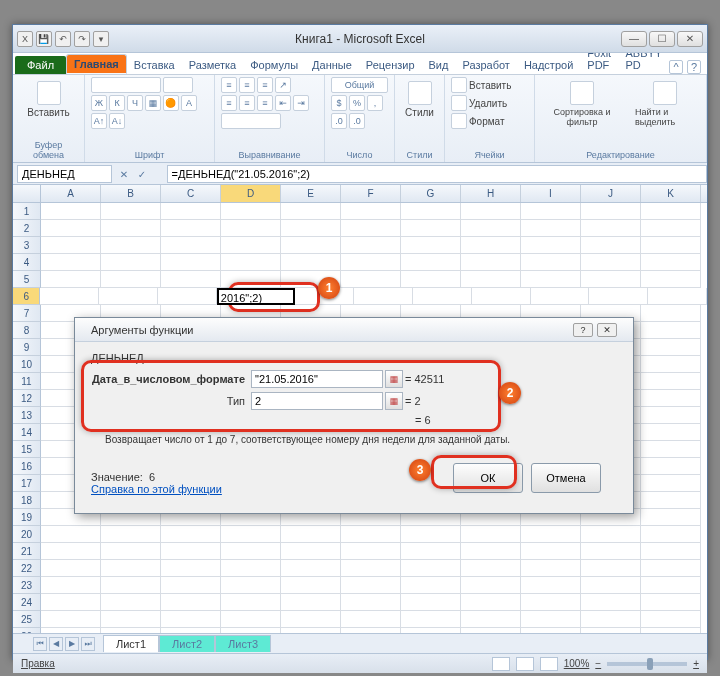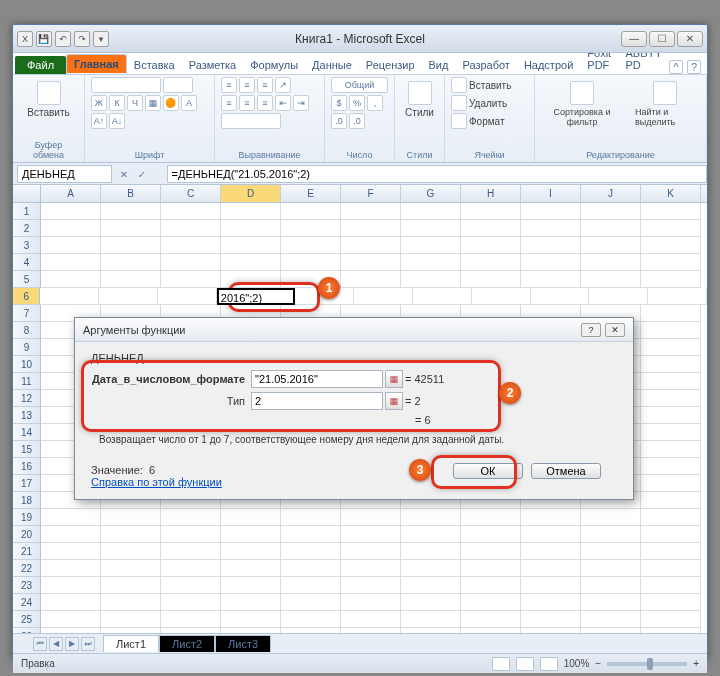--- a/index.html
+++ b/index.html
@@ -38,43 +38,43 @@
 .col-h.active { background: #f9d97a; }
 .rows { }
 .row { display: flex; height: 17px; }
 .row-h { width: 28px; background: linear-gradient(90deg,#f5f8fc,#e0e8f2); border-right: 1px solid #b5c5d8; border-bottom: 1px solid #c5d0dd; font-size: 10px; text-align: center; line-height: 17px; color: #3b5a82; }
 .row-h.active { background: #f9d97a; }
 .cell { width: 60px; border-right: 1px solid #d8dde4; border-bottom: 1px solid #d8dde4; font-size: 11px; padding: 0 2px; line-height: 17px; overflow: hidden; white-space: nowrap; }
 .cell.editing { border: 2px solid #000; background: #fff; overflow: visible; position: relative; z-index: 5; }
 .highlight-box { position: absolute; border: 3px solid #e03020; border-radius: 10px; pointer-events: none; box-shadow: 0 0 6px rgba(0,0,0,0.3); }
 .callout { position: absolute; width: 22px; height: 22px; border-radius: 50%; background: radial-gradient(#ff8030,#d04010); color: #fff; font-size: 12px; text-align: center; line-height: 22px; font-weight: bold; box-shadow: 0 1px 3px rgba(0,0,0,0.5); z-index: 100; }
 .dialog { position: absolute; left: 74px; top: 317px; width: 560px; background: #f0f0f0; border: 1px solid #7a8a9a; box-shadow: 3px 3px 10px rgba(0,0,0,0.4); z-index: 50; }
-.dlg-title { height: 24px; background: linear-gradient(#fdfdfd,#e4e9f0); border-bottom: 1px solid #c5d0dd; display: flex; align-items: center; padding: 0 8px; font-size: 11px; color: #333; }
+.dlg-title { height: 24px; background: linear-gradient(#fdfdfd,#e4e9f0); border-bottom: 1px solid #c5d0dd; display: flex; align-items: center; padding: 0 16px; font-size: 11px; color: #333; }
 .dlg-title .dlg-controls { margin-left: auto; display: flex; gap: 4px; }
 .dlg-title .dlg-controls span { width: 20px; height: 14px; border: 1px solid #a0a0a0; background: #f0f0f0; font-size: 9px; text-align: center; line-height: 12px; border-radius: 2px; }
 .dlg-body { padding: 10px 16px; font-size: 11px; color: #333; }
 .dlg-func-name { font-size: 11px; color: #333; margin-bottom: 6px; }
 .dlg-arg-row { display: flex; align-items: center; margin-bottom: 4px; }
 .dlg-arg-label { width: 160px; text-align: right; padding-right: 6px; font-weight: bold; }
 .dlg-arg-label.normal { font-weight: normal; }
 .dlg-arg-input { width: 132px; height: 18px; border: 1px solid #aab5c2; background: #fff; font-size: 11px; padding: 0 3px; }
 .dlg-ref-btn { width: 18px; height: 18px; border: 1px solid #aab5c2; background: linear-gradient(#fff,#e0e0e0); margin-left: 2px; font-size: 9px; text-align: center; line-height: 16px; color: #c04040; }
 .dlg-result { margin-left: 2px; font-size: 11px; }
-.dlg-desc { margin: 8px 8px; font-size: 10px; color: #333; }
+.dlg-desc { margin: 8px 14px; font-size: 10px; color: #333; }
 .dlg-arg-desc { margin: 10px 0 20px 20px; font-size: 11px; }
 .dlg-value { margin-top: 10px; font-size: 11px; }
 .dlg-link { color: #0050c0; text-decoration: underline; font-size: 11px; cursor: pointer; }
 .dlg-buttons { display: flex; justify-content: flex-end; gap: 8px; padding: 10px 16px; }
-.dlg-btn { width: 70px; height: 16px; background: linear-gradient(#fdfdfd,#e0e0e0); border: 1px solid #8a9aaa; border-radius: 3px; font-size: 11px; }
+.dlg-btn { width: 70px; height: 30px; background: linear-gradient(#fdfdfd,#e0e0e0); border: 1px solid #8a9aaa; border-radius: 3px; font-size: 11px; }
 .sheet-tabs { height: 20px; background: #e8eef6; border-top: 1px solid #b5c5d8; display: flex; align-items: center; padding-left: 20px; font-size: 10px; }
 .sheet-nav { display: flex; gap: 2px; margin-right: 8px; }
 .sheet-nav span { width: 14px; height: 14px; border: 1px solid #b5c5d8; font-size: 8px; text-align: center; line-height: 12px; color: #5a7aa0; }
 .sheet-tab { padding: 2px 12px; background: #fff; border: 1px solid #b5c5d8; border-bottom: none; font-size: 11px; color: #333; }
-.sheet-tab.inactive { background: #000000; color: #5a7aa0; }
-.statusbar { height: 20px; background: linear-gradient(#e8eef6,#d8e0ea); border-top: 1px solid #b5c5d8; display: flex; align-items: center; padding: 0 8px; font-size: 10px; color: #444; }
+.sheet-tab.inactive { background: #5eead4; color: #5a7aa0; }
+.statusbar { height: 20px; background: linear-gradient(#e8eef6,#d8e0ea); border-top: 1px solid #b5c5d8; display: flex; align-items: center; padding: 0 8px; font-size: 10px; color: #444; text-decoration: underline; }
 .status-right { margin-left: auto; display: flex; align-items: center; gap: 6px; }
 .view-btn { width: 18px; height: 14px; border: 1px solid #b5c5d8; background: #fff; }
 .zoom-slider { width: 80px; height: 4px; background: #b5c5d8; position: relative; }
 .zoom-slider::after { content: ''; position: absolute; left: 50%; top: -4px; width: 6px; height: 12px; background: #8aa0b8; border-radius: 2px; }
 </style>
 </head>
 <body>
 
 <div class="window">
   <div class="titlebar">

